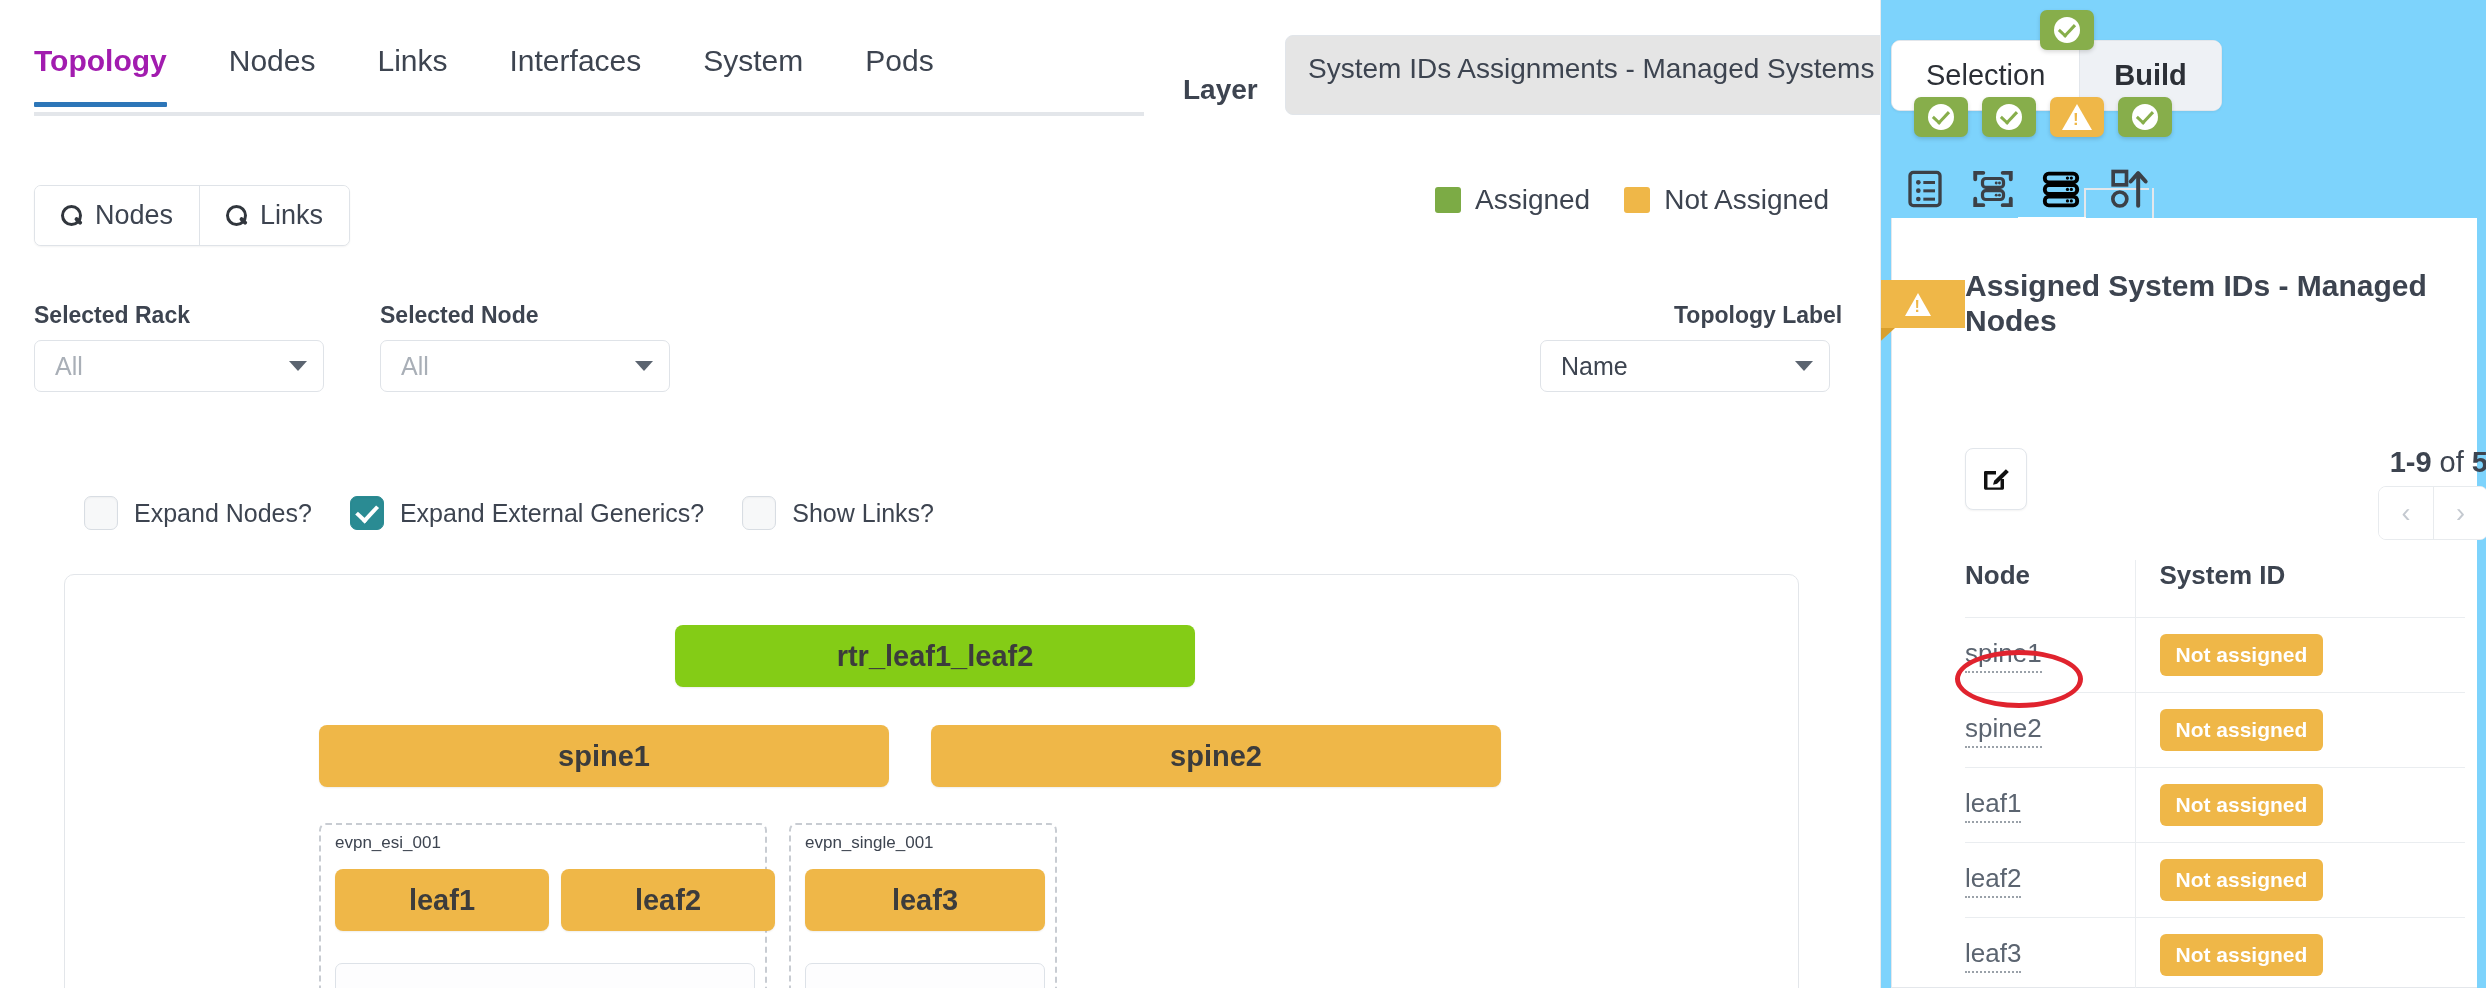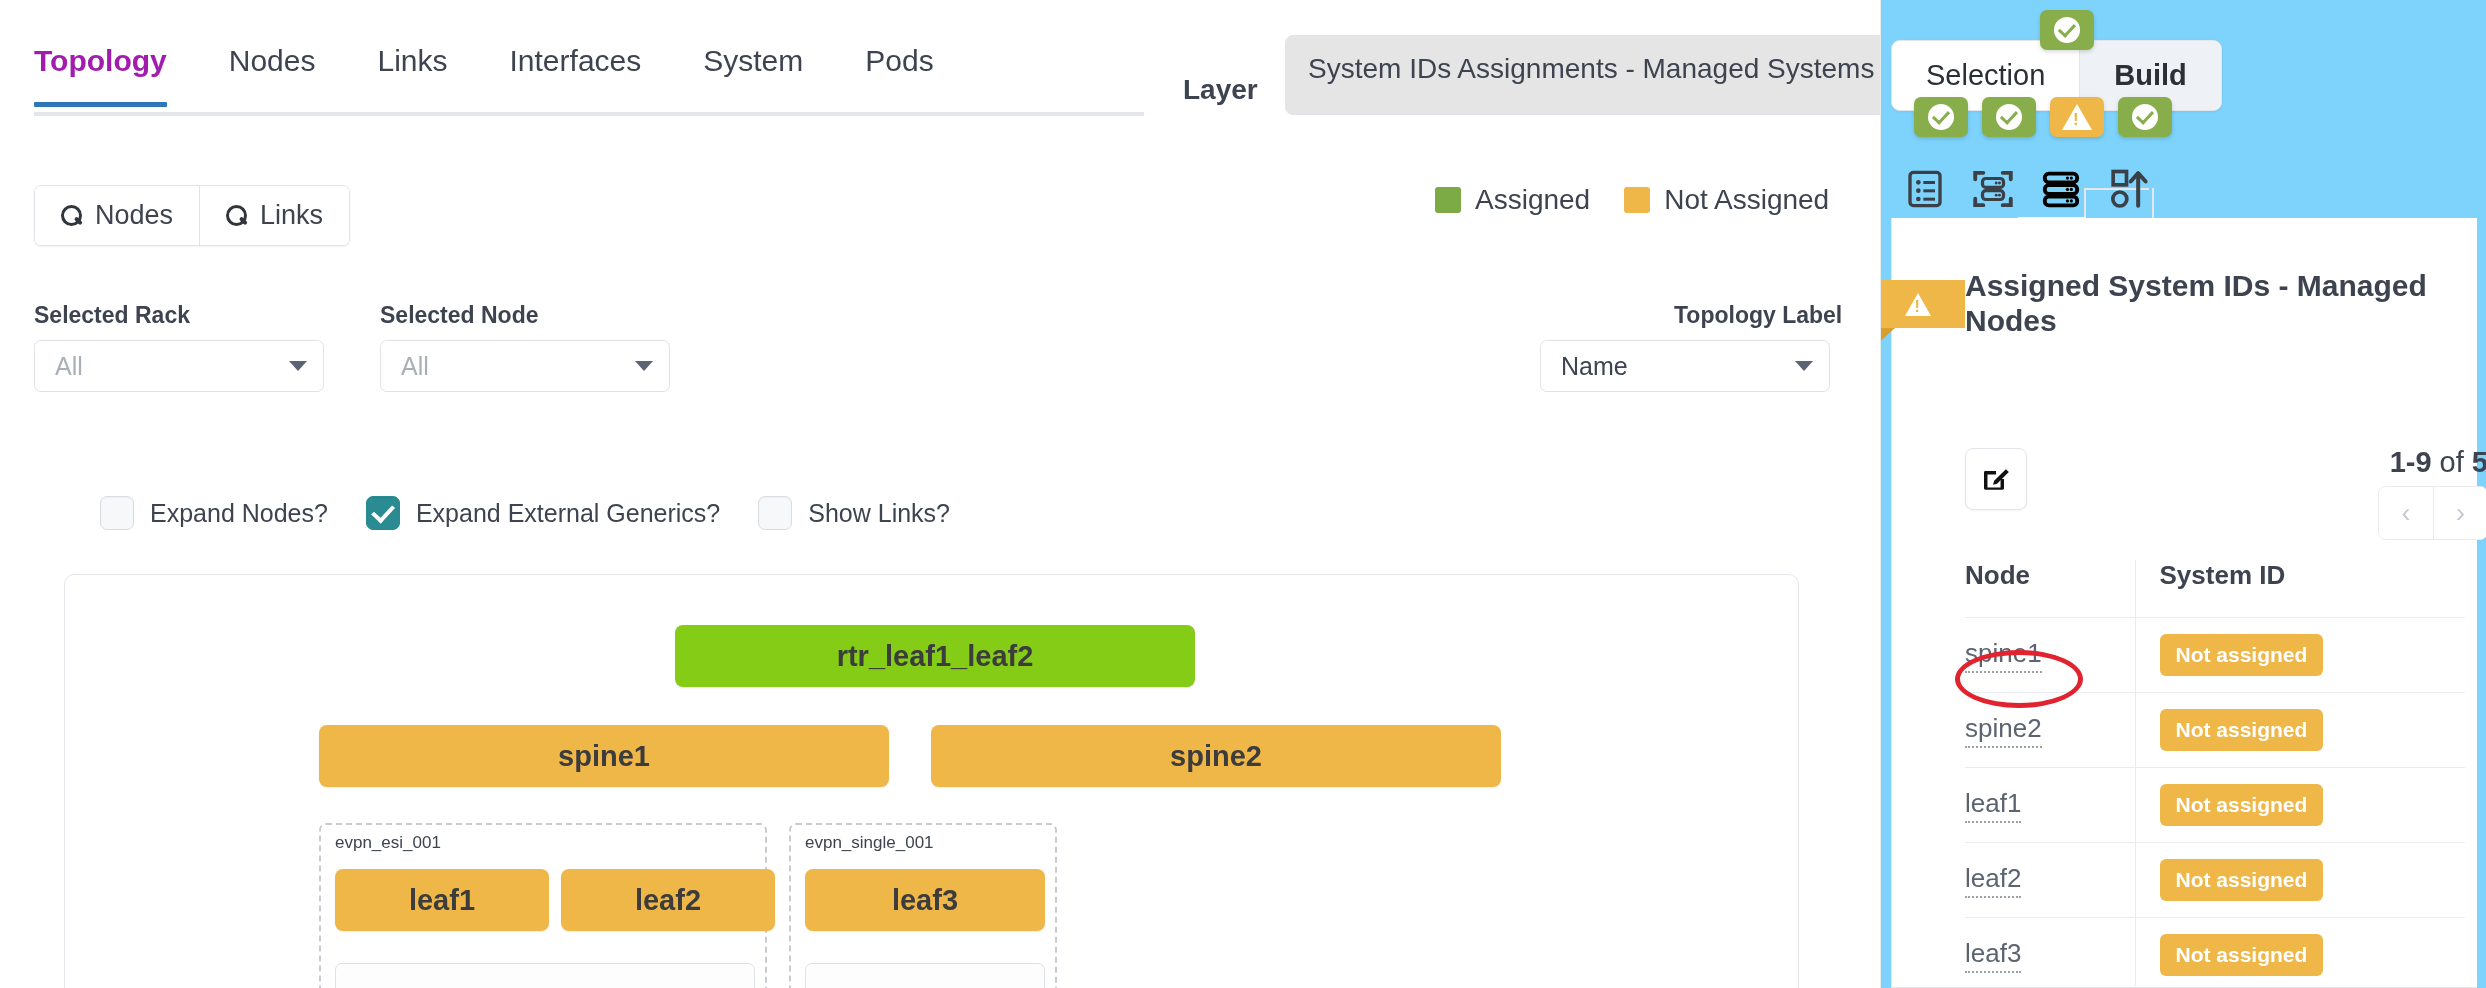--- a/index.html
+++ b/index.html
@@ -67,21 +67,21 @@
     padding: 0 16px 0 20px; font-size: 25px; cursor: pointer;
   }
   .fselect .val { flex: 1; color: #a9afb7; }
   .fselect .val.dark { color: #3d4450; }
   .caret {
     width: 0; height: 0; border-left: 9px solid transparent;
     border-right: 9px solid transparent; border-top: 10px solid #5b6470;
   }
 
   
-  .cbrow { position: absolute; left: 56px; top: 496px; display: flex; align-items: center; padding-left: 44px; }
+  .cbrow { position: absolute; left: 40px; top: 496px; display: flex; align-items: center; padding-left: 44px; }
   .cbitem { display: flex; align-items: center; margin-right: 38px; cursor: pointer; }
   .cbox {
     width: 34px; height: 34px; border-radius: 7px; border: 1px solid #d8dde3;
     background: #f7f8f9; flex: none;
     box-shadow: inset 0 1px 2px rgba(0,0,0,.04);
   }
   .cbox.checked {
     background: #2a8b93; border-color: #2a8b93;
     display: flex; align-items: center; justify-content: center;
   }

